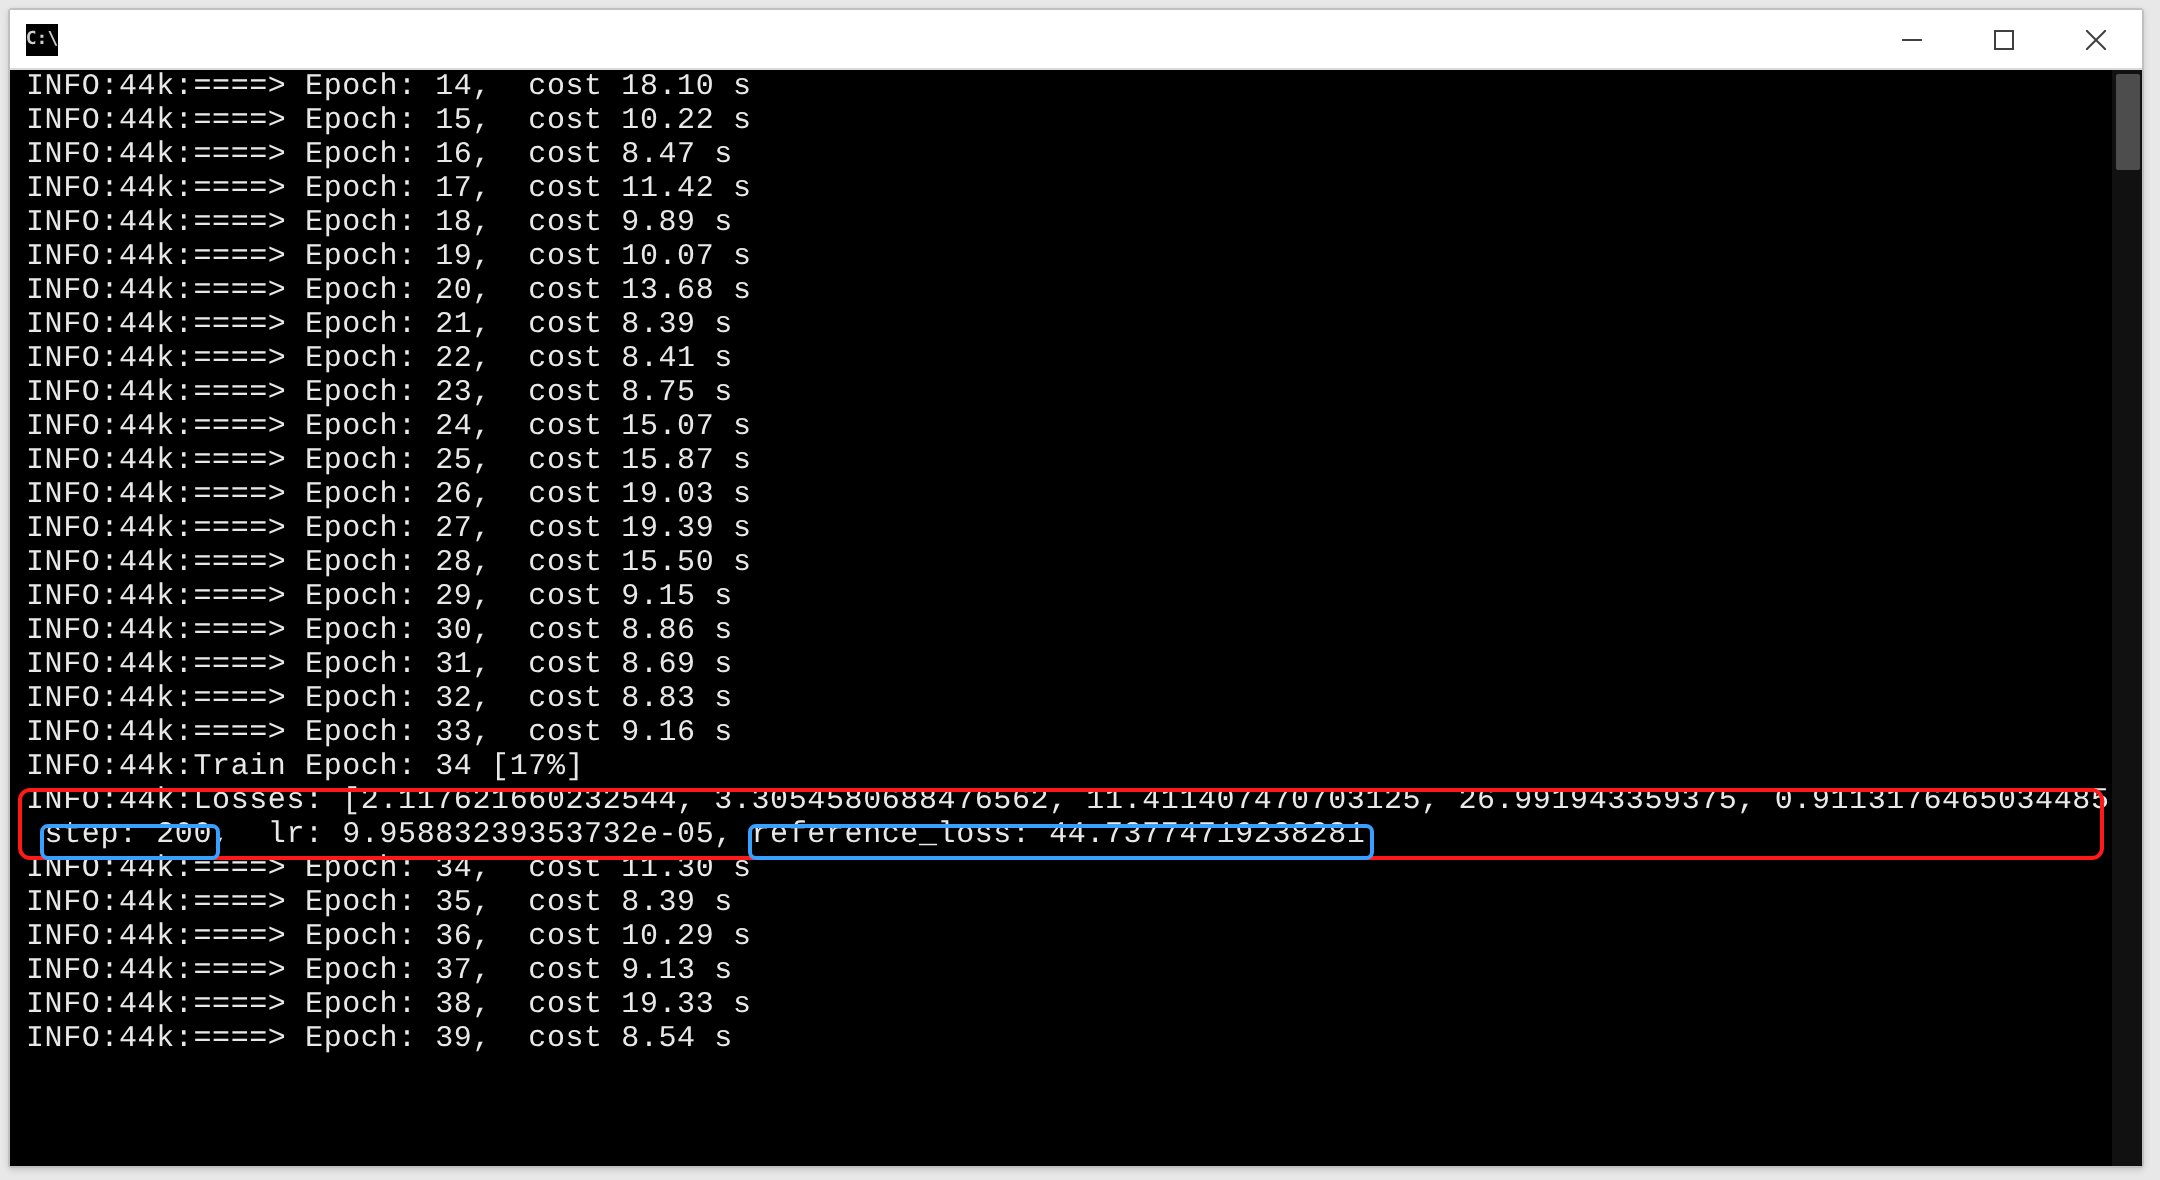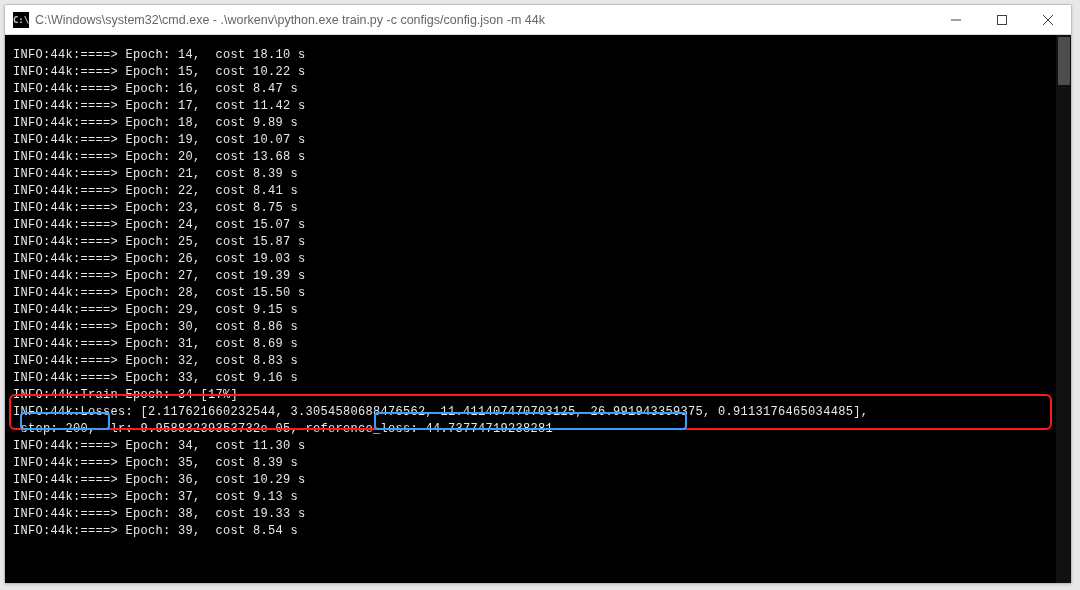--- a/index.html
+++ b/index.html
@@ -36,42 +36,41 @@
   .scrollbar {
     position: absolute; right: 0; top: 0; width: 15px; height: 100%;
     background: #111;
   }
   .scrollbar .thumb {
     position: absolute; right: 1px; top: 2px; width: 12px; height: 48px;
     background: #4d4d4d; border-radius: 1px;
   }
   .term {
     position: absolute; left: 0; top: 0; right: 15px; bottom: 0;
-    padding: 12px 0 6px 0;
+    padding: 0 0 6px 0;
     color: #e8e8e8; font-family: "NSimSun","SimSun","Courier New",Consolas,monospace;
-    font-size: 12px; line-height: 17px; letter-spacing: 0.3px;
+    font-size: 15px; line-height: 17px; letter-spacing: 0.3px;
     white-space: pre;
   }
   .row { padding-left: 8px; } 
   .annot-red {
     position: absolute; border: 2px solid #ff1a1a; border-radius: 6px;
     pointer-events: none;
   }
   .annot-blue {
     position: absolute; border: 2px solid #3aa0ff; border-radius: 4px;
     pointer-events: none;
   }
 </style>
 </head>
 <body>
 
 <div class="window">
   <div class="titlebar">
     <span class="app-icon">C:\</span>
-    <span class="title">C:\Windows\system32\cmd.exe - .\workenv\python.exe  train.py -c configs/config.json -m 44k</span>
     <span class="spacer"></span>
     <div class="btn" title="Minimize">
       <svg viewBox="0 0 10 10">
           <line x1="0" y1="5" x2="10" y2="5" stroke="currentColor" stroke-width="1"></line>
         </svg>
     </div>
     <div class="btn" title="Maximize">
       <svg viewBox="0 0 10 10">
           <rect x="0.5" y="0.5" width="9" height="9" fill="none" stroke="currentColor" stroke-width="1"></rect>
         </svg>

